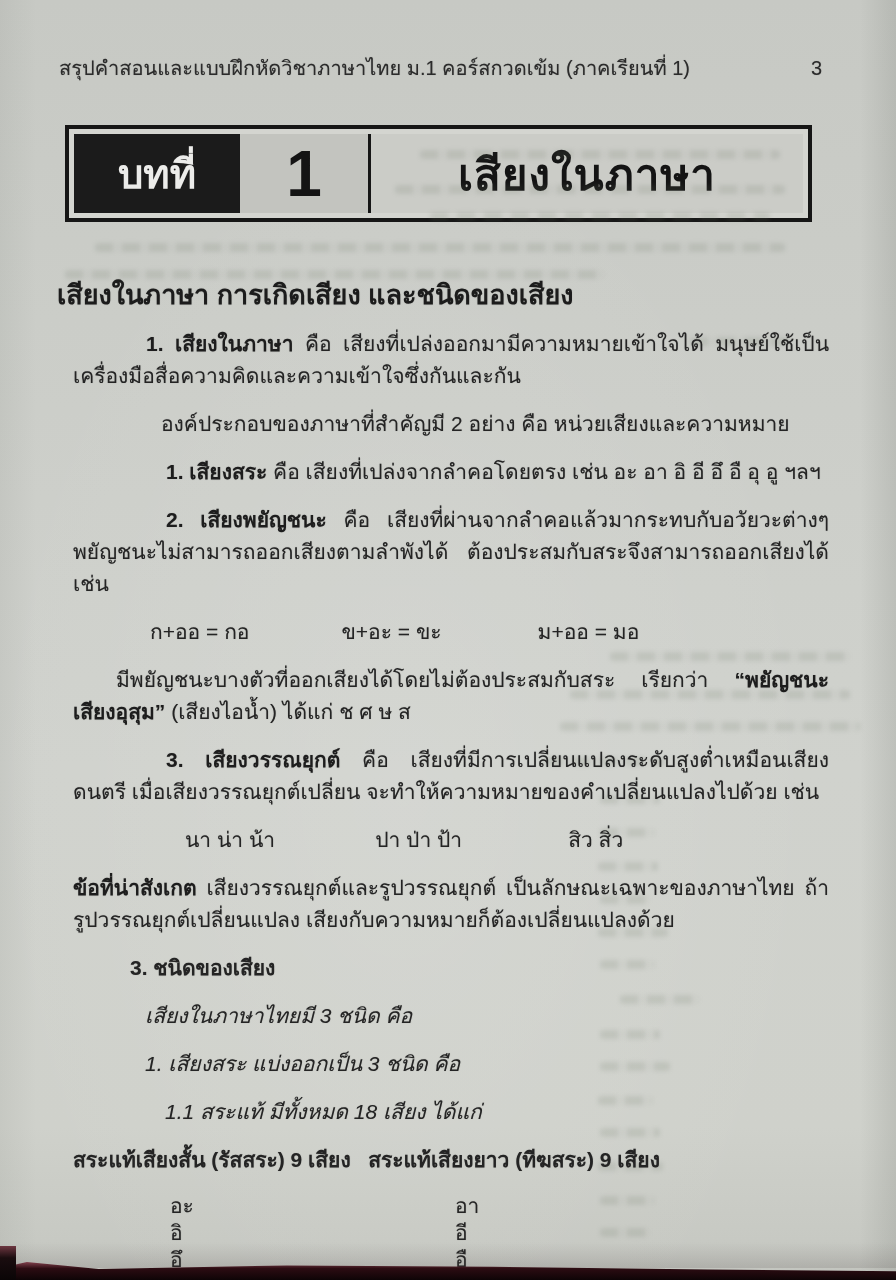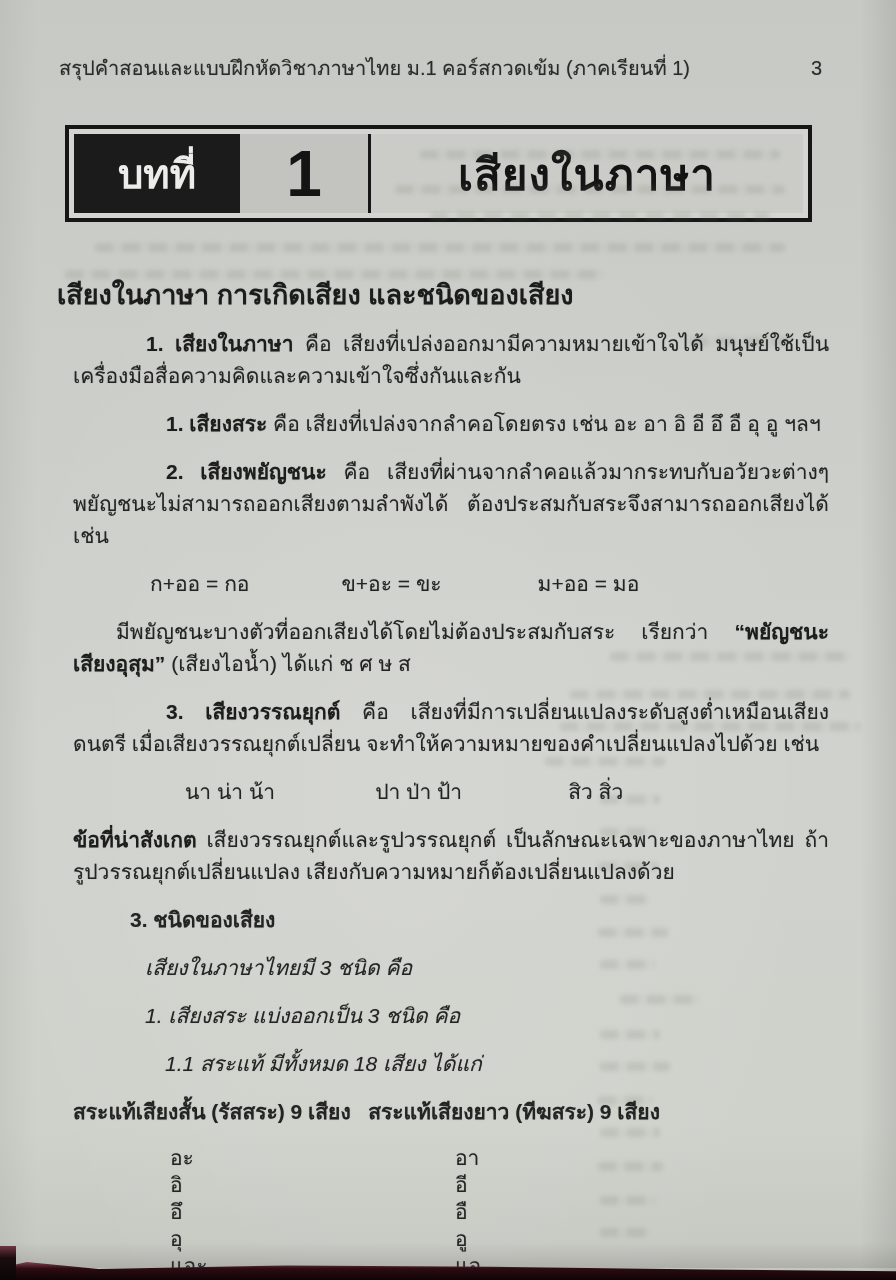--- a/index.html
+++ b/index.html
@@ -144,20 +144,21 @@
     <i class="ghost" style="left:598px;top:1162px;width:65px"></i>
     <i class="ghost" style="left:600px;top:1196px;width:55px"></i>
     <i class="ghost" style="left:600px;top:1228px;width:50px"></i>
   </div>
 
   <div class="content">
     <h1>เสียงในภาษา การเกิดเสียง และชนิดของเสียง</h1>
 
     <p class="ind-73"><b>1. เสียงในภาษา</b><span> คือ เสียงที่เปล่งออกมามีความหมายเข้าใจได้ มนุษย์ใช้เป็นเครื่องมือสื่อความคิดและความเข้าใจซึ่งกันและกัน</span></p>
 
+    <p class="ind-88">องค์ประกอบของภาษาที่สำคัญมี 2 อย่าง คือ หน่วยเสียงและความหมาย</p>
 
 
     <p class="ind-93"><b>1. เสียงสระ</b><span> คือ เสียงที่เปล่งจากลำคอโดยตรง เช่น อะ อา อิ อี อึ อื อุ อู ฯลฯ</span></p>
 
     <p class="ind-93"><b>2. เสียงพยัญชนะ</b><span> คือ เสียงที่ผ่านจากลำคอแล้วมากระทบกับอวัยวะต่างๆ พยัญชนะไม่สามารถออกเสียงตามลำพังได้ ต้องประสมกับสระจึงสามารถออกเสียงได้ เช่น</span></p>
 
     <div class="eq-row">
       <span>ก+ออ = กอ</span>
       <span>ข+อะ = ขะ</span>
       <span>ม+ออ = มอ</span>

